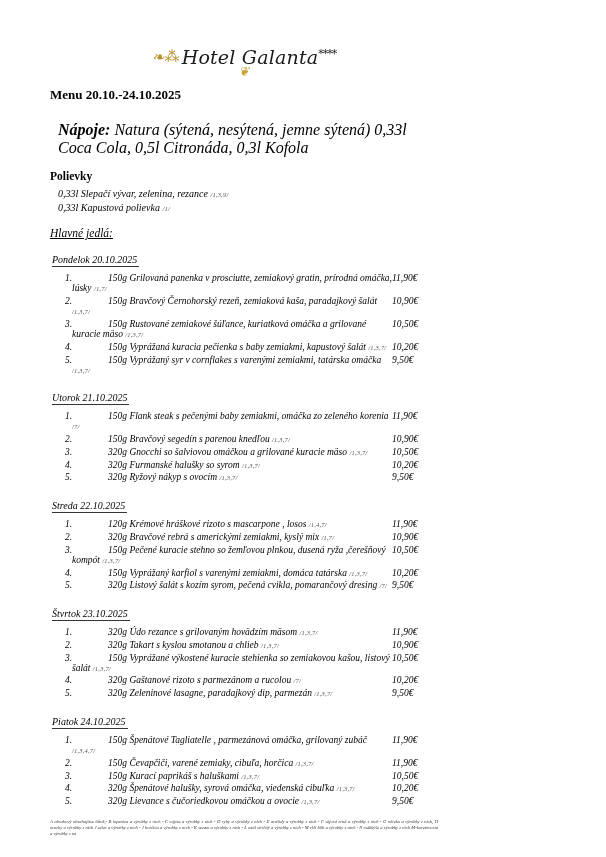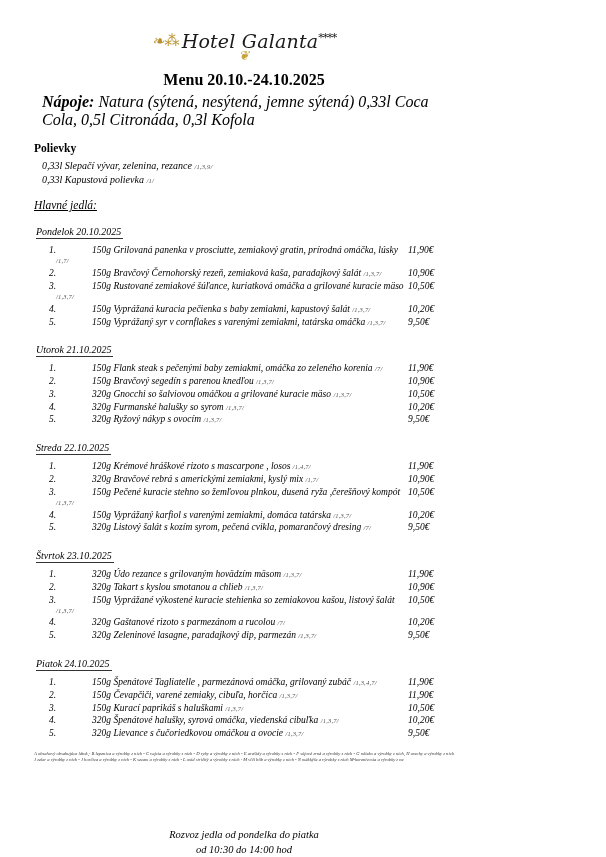--- a/index.html
+++ b/index.html
@@ -11,21 +11,21 @@
     height: 857px;
     background: #ffffff;
     font-family: "Liberation Serif", serif;
     color: #000000;
     overflow: hidden;
   }
   .page {
     position: relative;
     width: 488px;
     height: 857px;
-    padding: 0;
+    padding: 16px;
     box-sizing: border-box;
   }
   .inner {
     padding: 30px 34px 10px 34px;
   }
   
   .header {
     text-align: center;
     margin-bottom: 4px;
   }
@@ -51,26 +51,25 @@
     margin-right: 2px;
   }
   .flourish2 {
     display: block;
     font-size: 13px;
     color: #c8a33c;
     line-height: 6px;
     margin-top: 1px;
   }
   .menu-dates {
-    text-align: center;
     font-family: "Liberation Serif", serif;
     font-weight: bold;
-    font-size: 16px;
+    font-size: 13px;
     margin-top: 7px;
-    margin-bottom: 4px;
+    margin-bottom: 18px;
   }
   
   .drinks {
     font-size: 16px;
     margin: 0 0 13px 8px;
     font-style: italic;
   }
   .drinks b {
     font-style: italic;
   }

